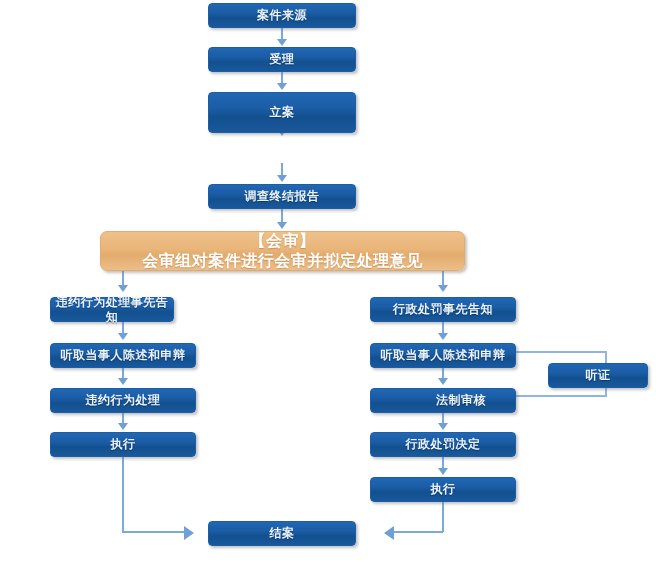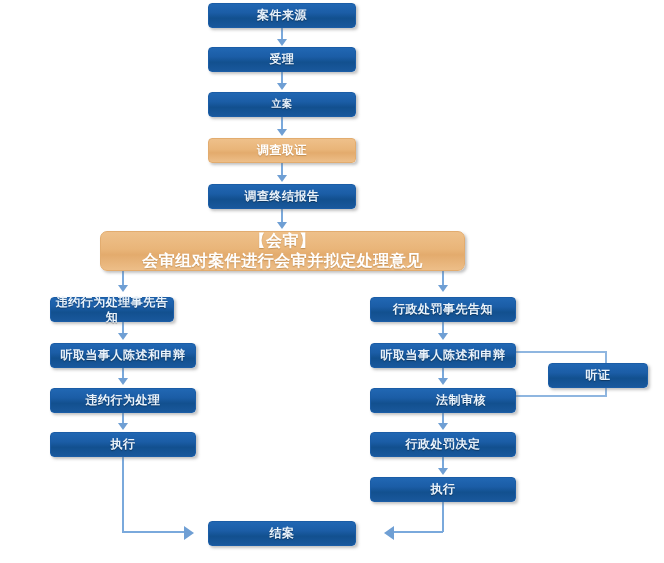--- a/index.html
+++ b/index.html
@@ -139,27 +139,24 @@
   <div class="conn h thin" style="left:516px; top:395px; width:91px;"></div>
 
   <div class="node blue" style="left:208px; top:3px; width:148px; height:25px; font-size:12px;">
     <span class="line1">案件来源</span>
   </div>
 
   <div class="node blue" style="left:208px; top:47px; width:148px; height:25px; font-size:12px;">
     <span class="line1">受理</span>
   </div>
 
-  <div class="node blue" style="left:208px; top:92px; width:148px; height:25px; font-size:10px;align-items:center;">
+  <div class="node blue" style="left:208px; top:92px; width:148px; height:41px; font-size:12px;align-items:center;">
     <span class="line1">立案</span>
   </div>
 
-  <div class="node orange" style="left:208px; top:138px; width:148px; height:25px; font-size:12px;">
-    <span class="line1">调查取证</span>
-  </div>
 
   <div class="node blue" style="left:208px; top:184px; width:148px; height:25px; font-size:12px;">
     <span class="line1">调查终结报告</span>
   </div>
 
   <div class="node orange" style="left:100px; top:231px; width:365px; height:40px; font-size:16px; border-radius:7px;">
     <span class="line1">【会审】</span>
     <span class="line2">会审组对案件进行会审并拟定处理意见</span>
   </div>
 

